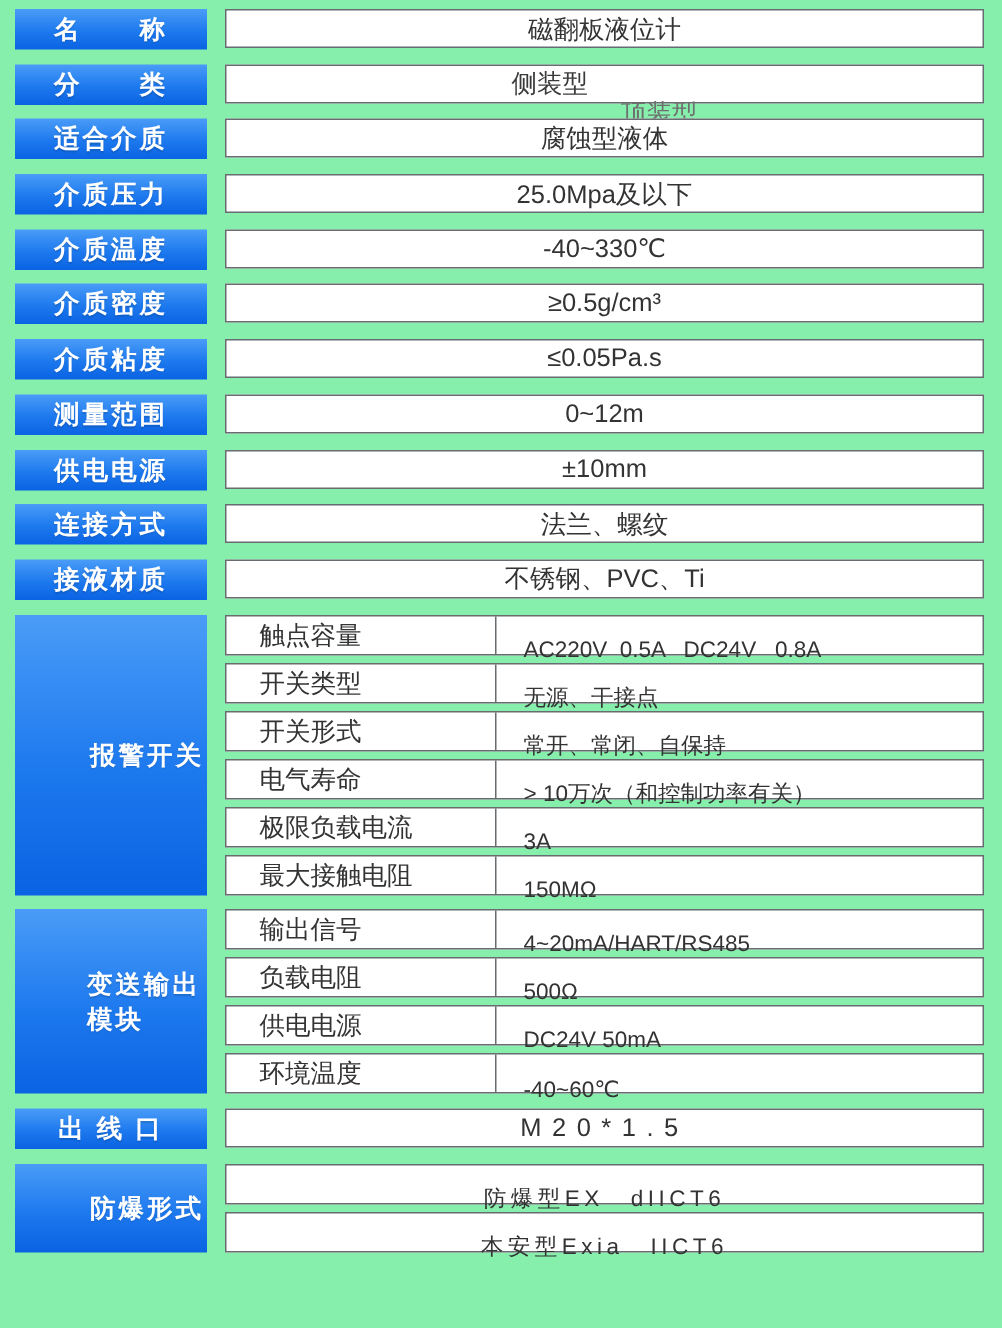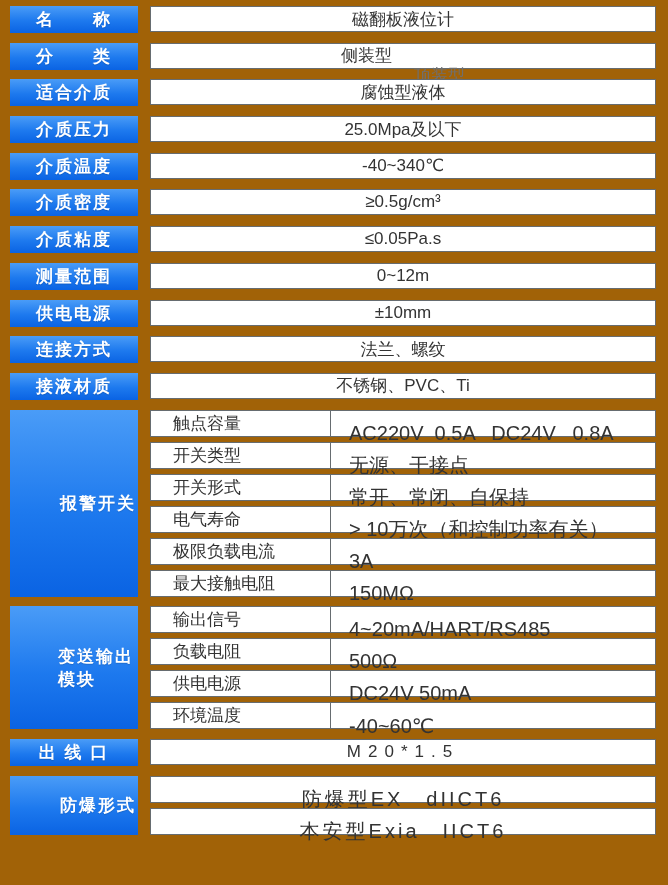--- a/index.html
+++ b/index.html
@@ -1,19 +1,19 @@
 <!DOCTYPE html>
 <html><head>
 <meta charset="utf-8">
 <style>
   * { margin:0; padding:0; box-sizing:border-box; }
   html,body { background:#e9e9e9; }
   .page {
     width:668px; height:885px;
-    background:#a16207;
+    background:#86efac;
     font-family:"Liberation Sans","DejaVu Sans",sans-serif;
     padding:6px 12px 0 10px;
     overflow:hidden;
     position:relative;
   }
   .spec-table { display:flex; flex-direction:column; }
   .row, .group { display:flex; gap:12px; margin-bottom:9.7px; }
   .label-cell {
     width:128px; height:27px; flex-shrink:0;
     background:linear-gradient(180deg,#4a9cf7 0%,#1d79ee 55%,#0a63e3 100%);
@@ -35,21 +35,21 @@
   }
   .sub-label {
     width:180px; flex-shrink:0; padding-left:22px;
     display:flex; align-items:center;
     border-right:1.5px solid #666c70;
     font-size:17px; color:#333333; white-space:pre;
   }
   .sub-value {
     flex:1; padding-left:18px;
     display:flex; align-items:center;
-    font-size:20px; color:#333333; white-space:pre;margin-top:20px;
+    font-size:15px; color:#333333; white-space:pre;margin-top:20px;
   }
   .subrow.full .sub-value { justify-content:center; padding-left:0; letter-spacing:3px; }
   .spaced { letter-spacing:7px; }
   .val-primary { color:#3a3a3a; font-weight:normal; margin-right:22px; }
   .val-secondary { color:#6f6f6f;margin-top:40px; }
 </style>
 </head>
 <body>
 
 <div class="page">
@@ -73,21 +73,21 @@
       <div class="value-cell">腐蚀型液体</div>
     </div>
 
     <div class="row">
       <div class="label-cell">介质压力</div>
       <div class="value-cell">25.0Mpa及以下</div>
     </div>
 
     <div class="row">
       <div class="label-cell">介质温度</div>
-      <div class="value-cell">-40~340℃</div>
+      <div class="value-cell">-40~330℃</div>
     </div>
 
     <div class="row">
       <div class="label-cell">介质密度</div>
       <div class="value-cell">≥0.5g/cm³</div>
     </div>
 
     <div class="row">
       <div class="label-cell">介质粘度</div>
       <div class="value-cell">≤0.05Pa.s</div>

